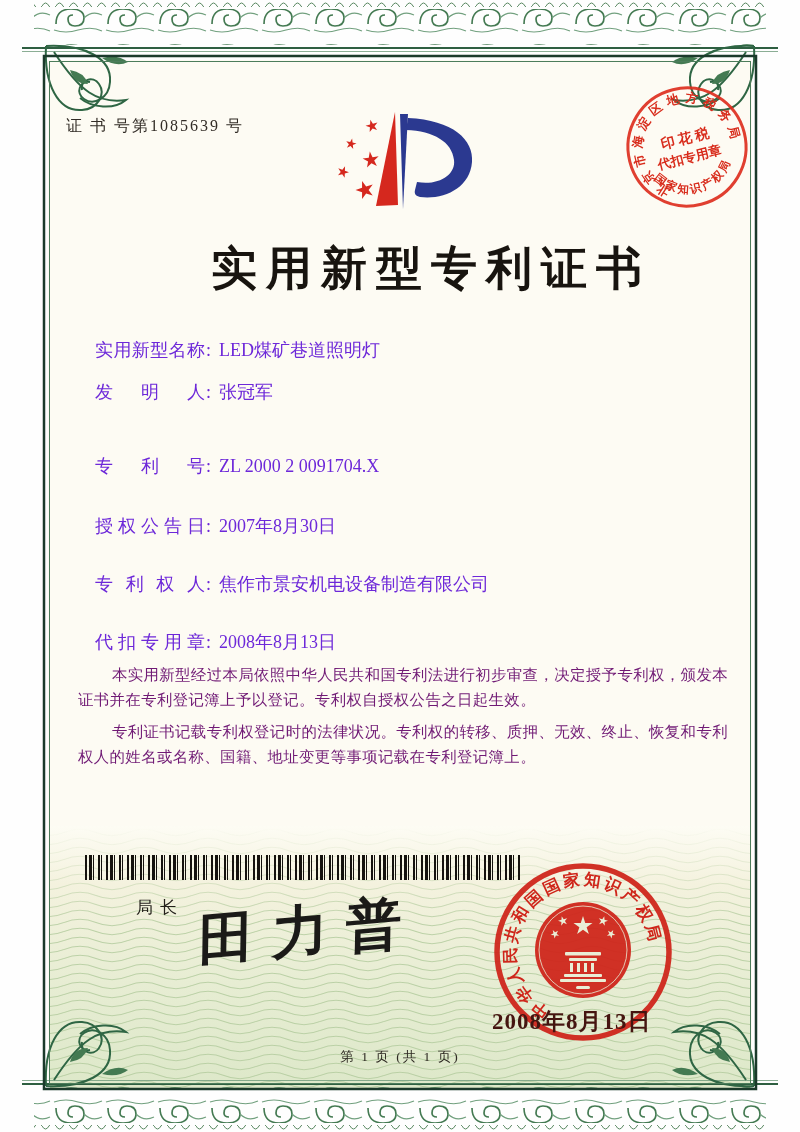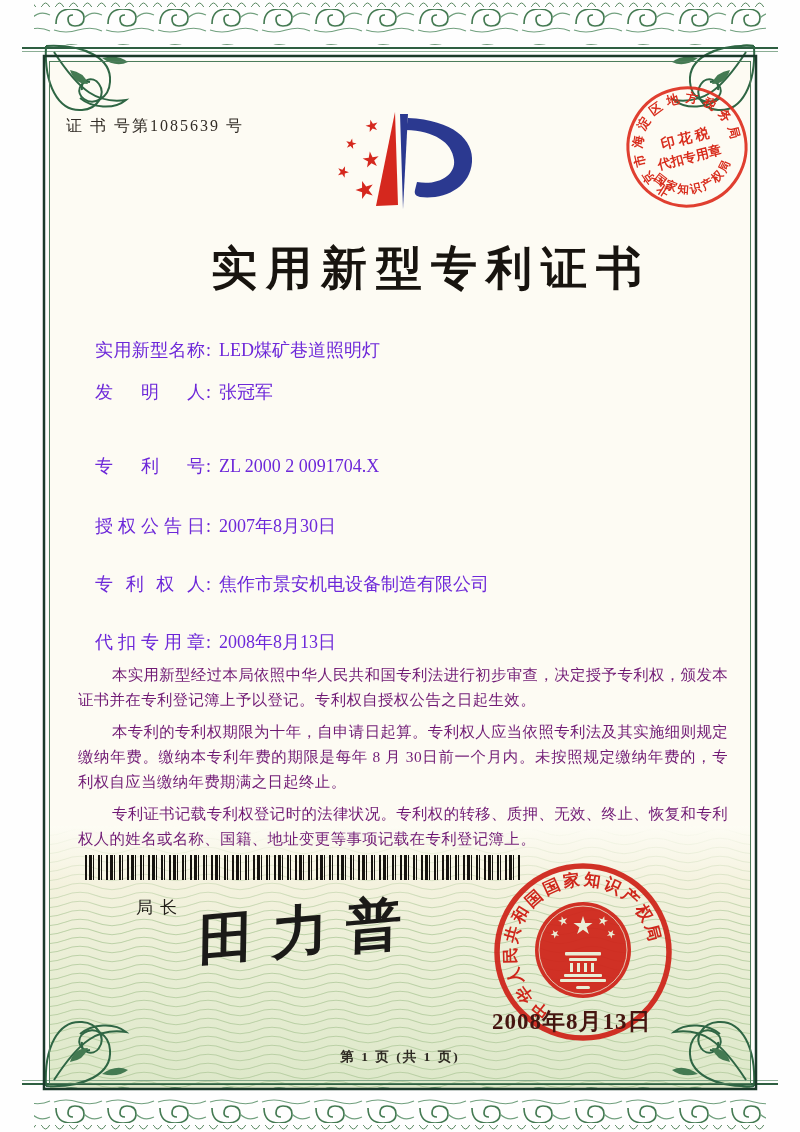--- a/index.html
+++ b/index.html
@@ -44,21 +44,21 @@
     font-size:56px;font-weight:700;letter-spacing:18px;white-space:nowrap;
     transform:rotate(-5deg) skewX(-6deg);
   }
   .seal{position:absolute;left:488px;top:860px;z-index:2;}
   .seal-date{
     position:absolute;left:492px;top:1006px;width:200px;z-index:3;
     font-size:23px;font-weight:700;letter-spacing:1px;color:#451510;white-space:nowrap;
   }
   .footer{
     position:absolute;left:0;top:1048px;width:100%;text-align:center;z-index:2;
-    font-size:13.5px;letter-spacing:2px;color:#2e2a23;font-weight:bold;
+    font-size:13.5px;letter-spacing:2px;color:#2e2a23;
   }
 </style>
 </head>
 <body>
 
 <div class="page">
 
   <svg class="deco" width="800" height="1132" viewBox="0 0 800 1132">
     <defs>
       <path id="star5" d="M0,-1 L0.225,-0.309 L0.951,-0.309 L0.363,0.118 L0.588,0.809 L0,0.382 L-0.588,0.809 L-0.363,0.118 L-0.951,-0.309 L-0.225,-0.309 Z"></path>
@@ -169,21 +169,20 @@
     <div class="frow" style="top:572px">
       <span class="flabel">专利权人</span><span class="fcolon">:</span><span>焦作市景安机电设备制造有限公司</span>
     </div>
     <div class="frow" style="top:630px">
       <span class="flabel">代扣专用章</span><span class="fcolon">:</span><span>2008年8月13日</span>
     </div>
   </div>
 
   <div class="body-text">
     <p>本实用新型经过本局依照中华人民共和国专利法进行初步审查，决定授予专利权，颁发本证书并在专利登记簿上予以登记。专利权自授权公告之日起生效。</p>
-    <p>本专利的专利权期限为十年，自申请日起算。专利权人应当依照专利法及其实施细则规定缴纳年费。缴纳本专利年费的期限是每年 8 月 30日前一个月内。未按照规定缴纳年费的，专利权自应当缴纳年费期满之日起终止。</p>
     <p>专利证书记载专利权登记时的法律状况。专利权的转移、质押、无效、终止、恢复和专利权人的姓名或名称、国籍、地址变更等事项记载在专利登记簿上。</p>
   </div>
 
   <div class="barcode"></div>
 
   <div class="sig-label">局长</div>
   <div class="sig-name">田力普</div>
 
   <svg class="seal" width="190" height="190" viewBox="0 0 190 190">
     <defs>

